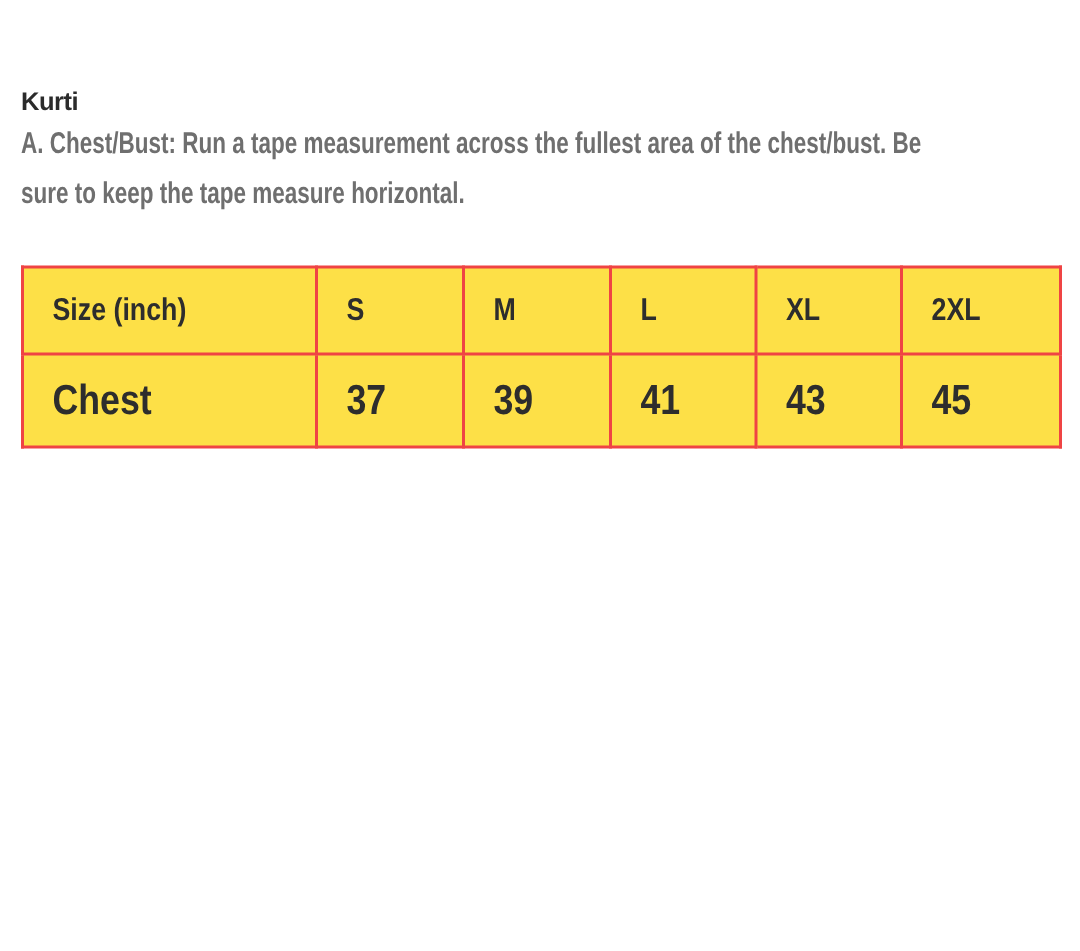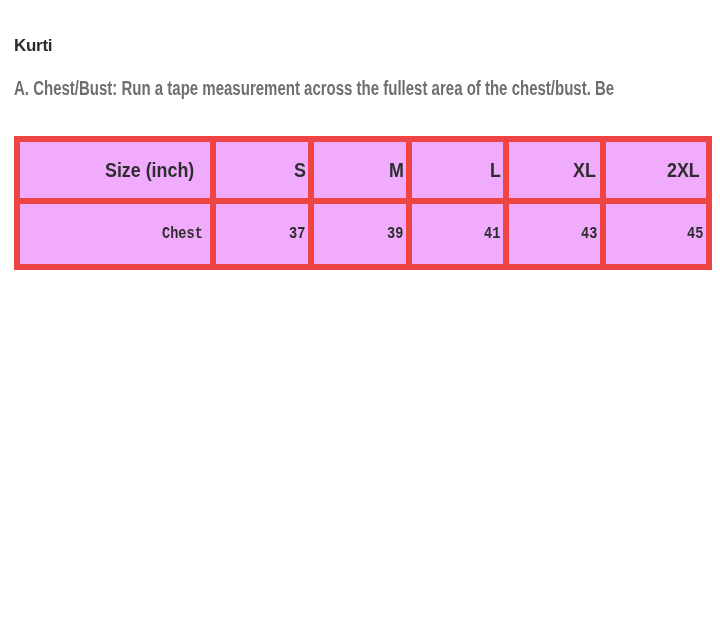--- a/index.html
+++ b/index.html
@@ -6,21 +6,21 @@
     margin: 0;
     padding: 0;
     background: #ffffff;
     width: 720px;
     height: 634px;
     overflow: hidden;
     font-family: "Liberation Sans", "DejaVu Sans", sans-serif;
   }
   .page {
     width: 692px;
-    padding: 36px 14px 0 14px;
+    padding: 58px 14px 0 14px;
     box-sizing: content-box;
   }
   
   .cond {
     display: inline-block;
     transform-origin: 0 50%;
     white-space: nowrap;
   }
   .sx75 { transform: scaleX(0.75); }
   .sx85 { transform: scaleX(0.85); }
@@ -37,66 +37,66 @@
     margin: 0;
     font-size: 20px;
     font-weight: bold;
     color: #6f6f6f;
   }
   .para .line {
     display: block;
     height: 33px;
     line-height: 33px;
   }
-  .mt-a { margin-top: 16px; }
+  .mt-a { margin-top: 2px; }
   .mt-b { margin-top: 29px; }
   .mt-c { margin-top: 26px; }
 
   table.size-table {
     margin-top: 31px;
     border-collapse: collapse;
     table-layout: fixed;
     width: 692px;
   }
   .size-table col.c0 { width: 196px; }
   .size-table col.c1 { width: 98px; }
   .size-table col.c2 { width: 98px; }
   .size-table col.c3 { width: 97px; }
   .size-table col.c4 { width: 97px; }
   .size-table col.c5 { width: 106px; }
   .size-table th, .size-table td {
-    border: 6px solid #ef4444;
-    background: #f0abfc;
-    text-align: right;
+    border: 2px solid #ef4444;
+    background: #fde047;
+    text-align: left;
     vertical-align: middle;
     padding: 0 0 0 19px;
     font-weight: bold;
     color: #2d2d2d;
   }
   .size-table thead th {
     height: 56px;
     font-size: 21px;
   }
   .size-table tbody th, .size-table tbody td {
     height: 60px;
-    font-size: 16px;
-    font-family: Liberation Mono, monospace;
+    font-size: 28px;
   }
 </style>
 </head>
 <body>
 
 <div class="page">
 
   <h2 class="title">
     <span class="cond">Kurti</span>
   </h2>
 
   <p class="para mt-a">
     <span class="line"><span class="cond sx75">A. Chest/Bust: Run a tape measurement across the fullest area of the chest/bust. Be</span></span>
+    <span class="line"><span class="cond sx75">sure to keep the tape measure horizontal.</span></span>
   </p>
 
   <p class="para mt-b">
   </p>
 
 
   <table class="size-table">
     <colgroup>
       <col class="c0">
         <col class="c1">

